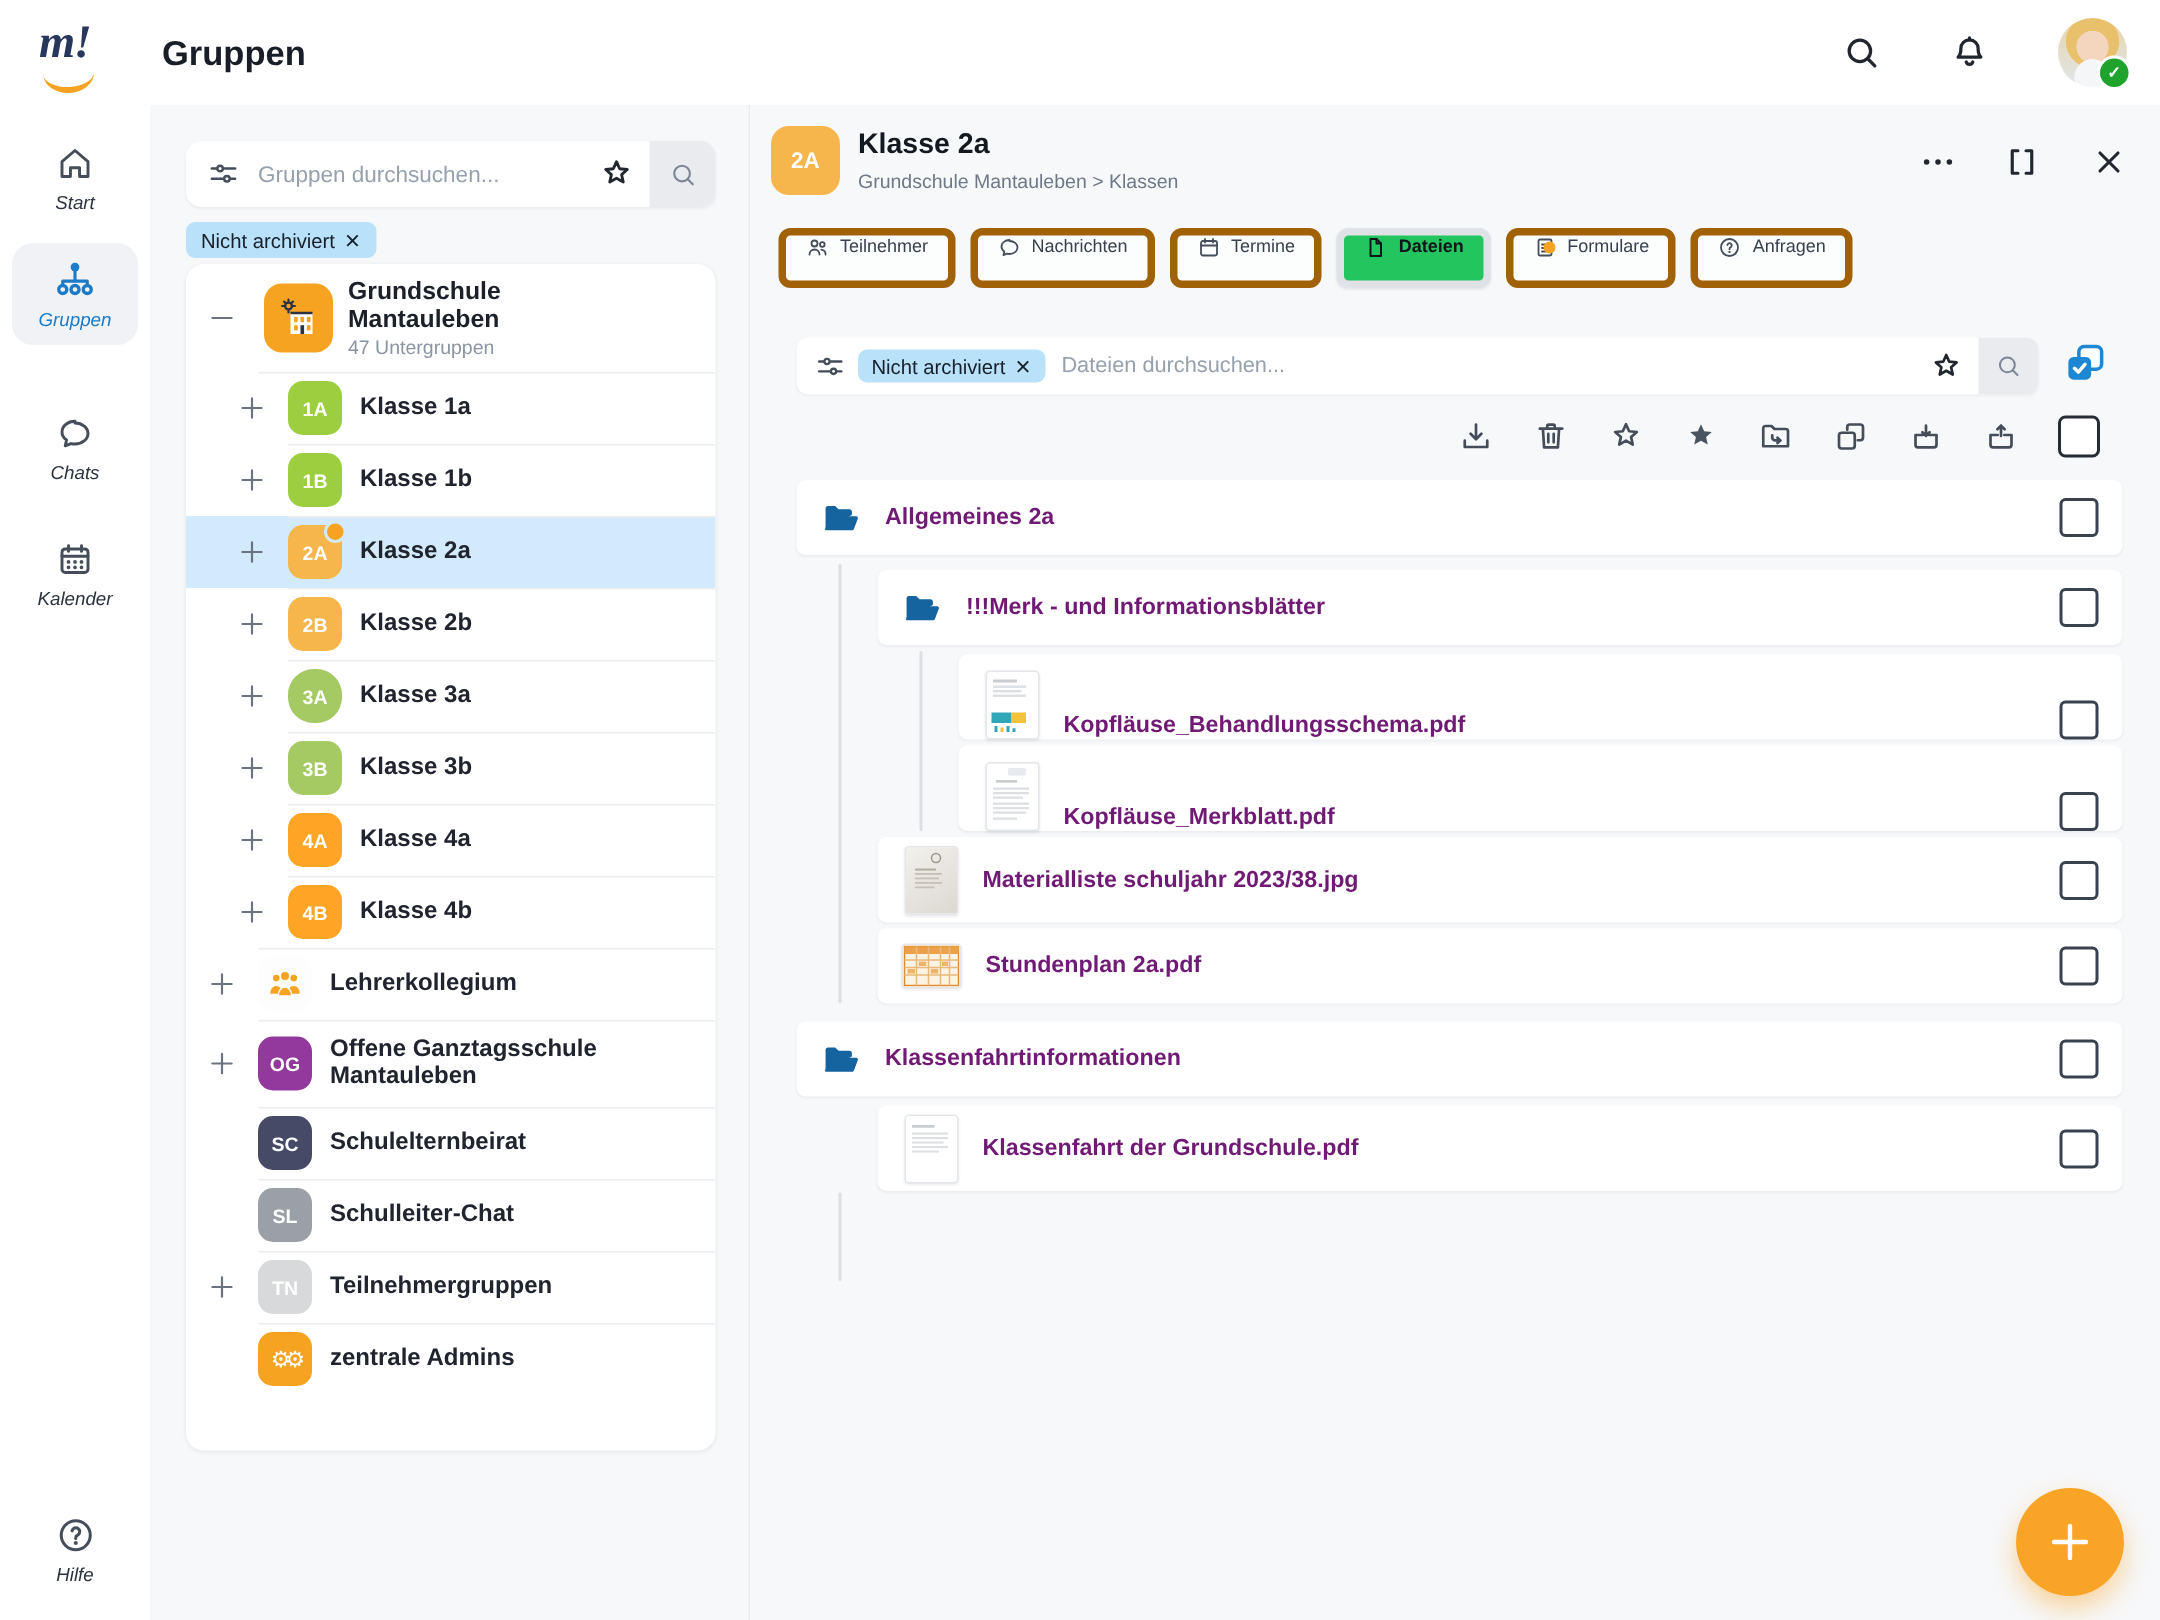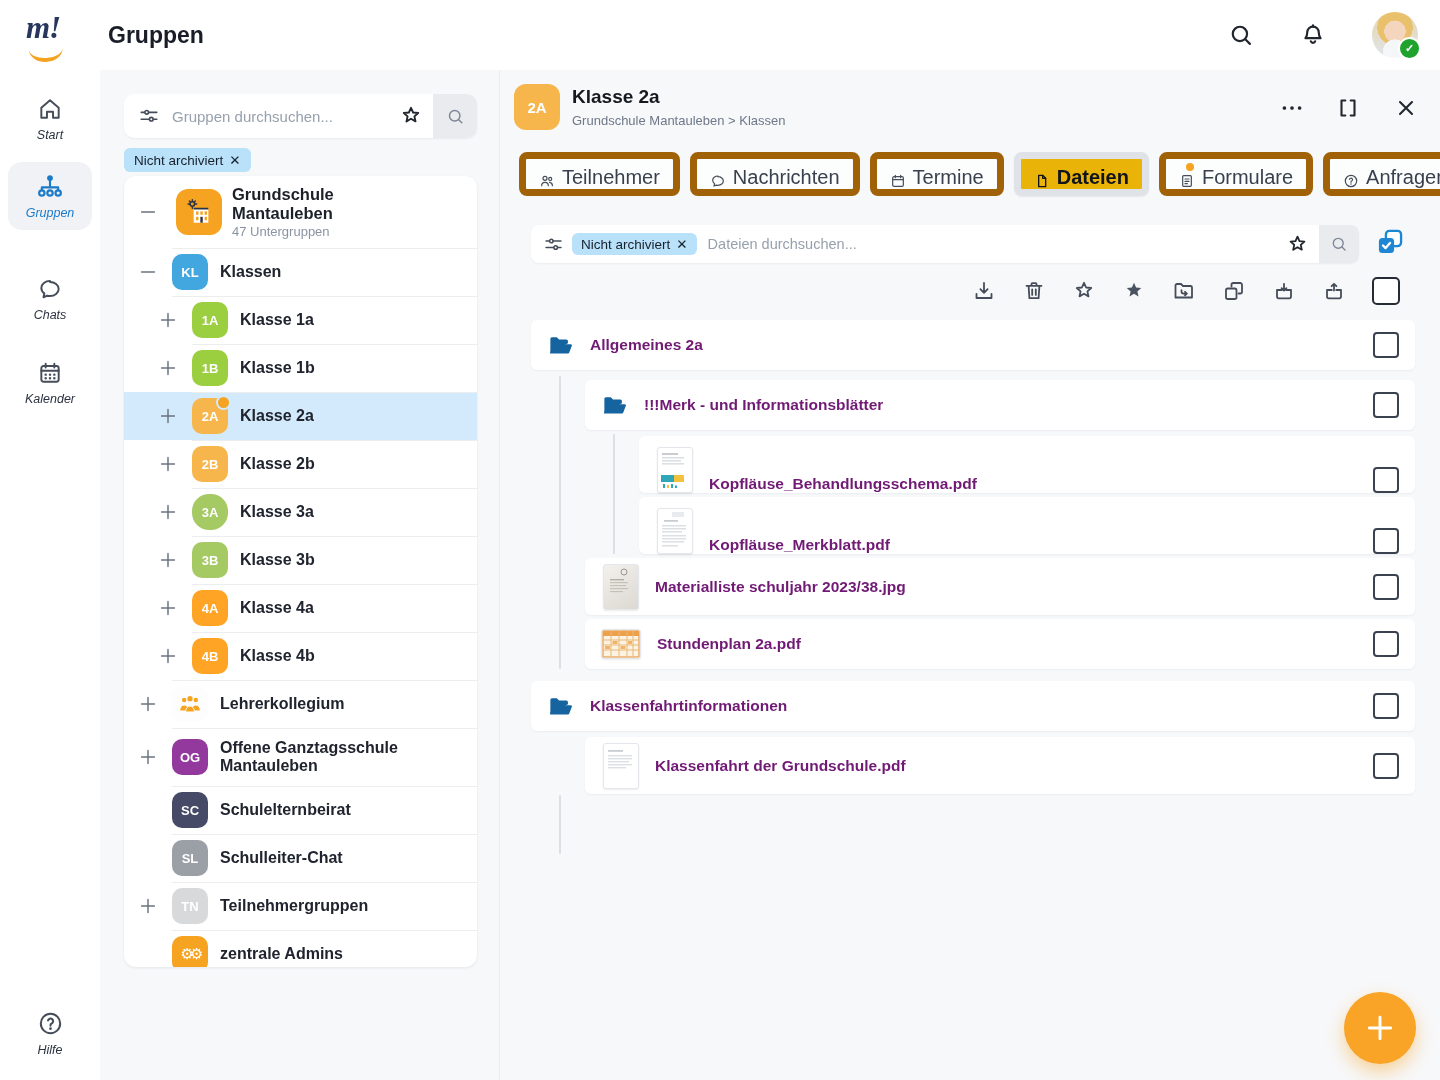--- a/index.html
+++ b/index.html
@@ -77,23 +77,23 @@
 
   
   .main{position:absolute;left:500px;top:70px;right:0;bottom:0;background:#f7f8fa;}
   .gavatar{position:absolute;left:14px;top:14px;width:46px;height:46px;border-radius:12px;
       display:flex;align-items:center;justify-content:center;color:#fff;font-size:15px;font-weight:700;}
   .gtitle{position:absolute;left:72px;top:16px;font-size:19px;font-weight:700;color:#14181f;}
   .gcrumb{position:absolute;left:72px;top:43px;font-size:13px;color:#6e7888;}
   .hact{position:absolute;top:24px;width:28px;height:28px;display:flex;align-items:center;justify-content:center;cursor:pointer;}
 
   .tabs{position:absolute;left:19px;top:82px;display:flex;gap:10px;}
-  .tab{position:relative;display:flex;align-items:flex-end;gap:7px;height:30px;padding:0 13px;border-radius:8px;
-      background:#fcfdfd;border:7px solid #a16207;font-size:20px;color:#39414e;cursor:pointer;white-space:nowrap;}
-  .tab.active{background:#eab308;border-color:#dfe2e7;box-shadow:0 1px 2px rgba(0,0,0,.07);font-weight:700;color:#10141b;}
+  .tab{position:relative;display:flex;align-items:flex-start;gap:7px;height:30px;padding:0 13px;border-radius:8px;
+      background:#fcfdfd;border:5px solid #a16207;font-size:12px;color:#39414e;cursor:pointer;white-space:nowrap;}
+  .tab.active{background:#22c55e;border-color:#dfe2e7;box-shadow:0 1px 2px rgba(0,0,0,.07);font-weight:700;color:#10141b;}
   .tab .ndot{position:absolute;left:20px;top:4px;width:8px;height:8px;border-radius:50%;background:#f6a321;}
 
   .fsearch{position:absolute;left:31px;top:155px;width:828px;height:38px;background:#fff;border-radius:8px;
       display:flex;align-items:center;box-shadow:0 1px 2px rgba(16,24,40,.05);}
   .fsearch .fico{margin:0 8px 0 12px;}
   .fsearch .chip2{display:inline-flex;align-items:center;gap:6px;background:#b9e1f9;border-radius:6px;
       padding:3px 9px;font-size:13.5px;color:#17202b;margin-right:9px;cursor:pointer;white-space:nowrap;}
   .fsearch input{flex:1;border:none;outline:none;font-family:inherit;font-size:14.5px;color:#2b3340;background:transparent;min-width:0;}
   .fsearch input::placeholder{color:#97a1ad;}
   .fsearch .star{margin-right:10px;cursor:pointer;}
@@ -237,31 +237,20 @@
             <rect x="13" y="15.6" width="1.8" height="4.4" fill="#2b3440"></rect>
             <rect x="16.2" y="15.6" width="1.8" height="2.6" fill="#f6a321"></rect>
           </svg>
         </span>
         <div class="ttext">
           <div class="ttitle">Grundschule Mantauleben</div>
           <div class="tsub">47 Untergruppen</div>
         </div>
       </div>
 
-      <div class="trow lvl1">
-        <span class="exp">
-          <svg class="ic" width="22" height="22" viewBox="0 0 24 24" style="stroke:#6b7380;stroke-width:1.6">
-              <path d="M5 12h14"></path>
-            </svg>
-        </span>
-        <span class="tav" style="background: rgb(66, 167, 223);">
-            <span>KL</span>
-          </span>
-        <span class="tlabel">Klassen</span>
-      </div>
 
       <div class="trow lvl2">
         <span class="exp">
           <svg class="ic" width="22" height="22" viewBox="0 0 24 24" style="stroke:#6b7380;stroke-width:1.6">
               <path d="M12 5v14M5 12h14"></path>
             </svg>
         </span>
         <span class="tav" style="background: rgb(155, 207, 63);">
             <span>1A</span>
           </span>

